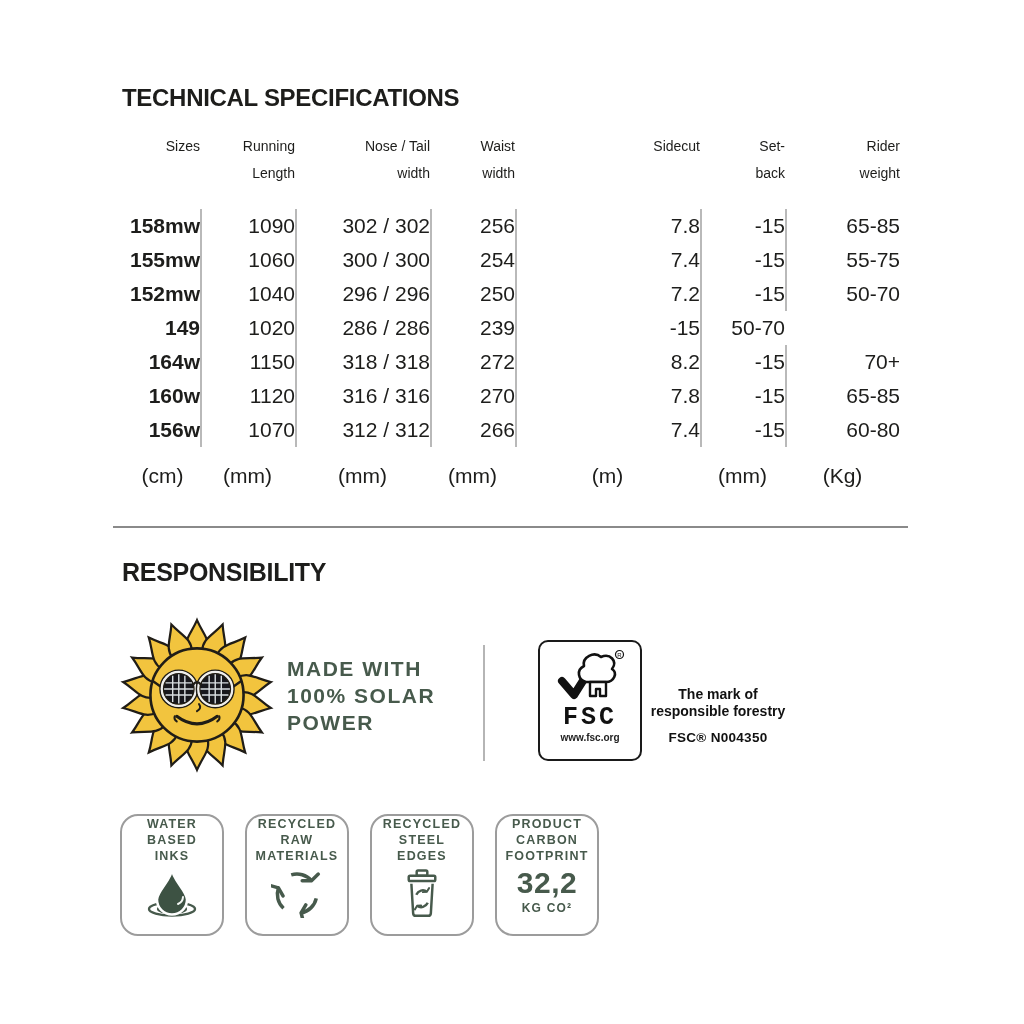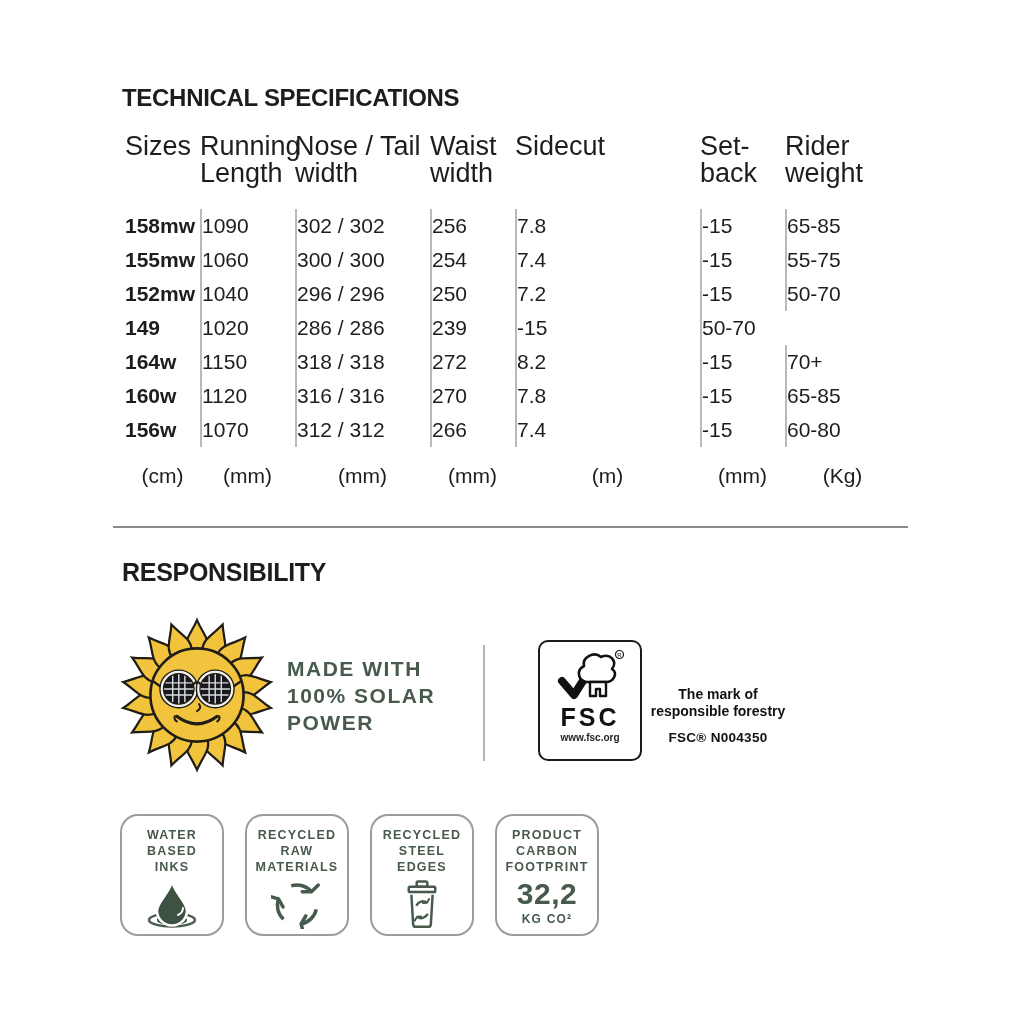--- a/index.html
+++ b/index.html
@@ -26,25 +26,25 @@
   }
 
   
   .spec{left:125px;top:133px;font-stretch:condensed;}
   .grid7{
     display:grid;
     grid-template-columns:75px 95px 135px 85px 185px 85px 115px;
   }
   .hrow{margin-bottom:22px;}
   .hrow .c{
-    text-align:left;font-size:27px;line-height:27px;font-weight:500;
+    text-align:right;font-size:14px;line-height:27px;font-weight:500;
   }
   .hrow .c span{display:block;}
   .trow .c{
-    text-align:left;font-size:21px;line-height:34px;height:34px;
+    text-align:right;font-size:21px;line-height:34px;height:34px;
     font-weight:400;white-space:nowrap;
   }
   .trow .c + .c{border-left:2px solid #b9b9b9;}
   .trow .size-cell{font-weight:700;}
   .urow{margin-top:14px;}
   .urow .c{text-align:center;font-size:21px;line-height:30px;font-weight:400;}
 
   
   .hrule{left:113px;top:526px;width:795px;height:2px;background:#8a8a8a;}
   .vrule{left:483px;top:645px;width:2px;height:116px;background:#b5b5b5;}
@@ -59,39 +59,38 @@
 
   
   .fsc-box{
     left:538px;top:640px;width:104px;height:121px;
     border:2px solid #1a1a1a;border-radius:10px;
     box-sizing:border-box;
     display:flex;flex-direction:column;align-items:center;
     padding-top:6px;
   }
   .fsc-acronym{
-    font-family:Liberation Sans, sans-serif;
+    font-family:Liberation Mono, monospace;
     font-size:25px;font-weight:600;letter-spacing:3px;color:#111;
     line-height:25px;margin-top:1px;
   }
   .fsc-url{font-size:10px;color:#222;margin-top:2px;font-weight:bold;}
   .fsc-caption{
     left:645px;top:686px;width:146px;text-align:center;color:#111;
   }
   .fsc-caption .tag{font-size:14px;font-weight:700;line-height:17px;}
   .fsc-caption .lic{font-size:13.5px;font-weight:700;margin-top:10px;letter-spacing:0.3px;}
 
   
   .badges{left:120px;top:814px;display:flex;gap:21px;}
   .badge{
     width:104px;height:122px;
     border:2px solid #9c9c9c;border-radius:18px;
     box-sizing:border-box;background:#fff;
     display:flex;flex-direction:column;align-items:center;
-    padding-top:11px;
     color:#475a4c;
   }
   .badge .bl{font-size:12.5px;font-weight:700;letter-spacing:1.2px;line-height:16px;}
   .badge .bicon{margin-top:4px;}
   .badge .bval{font-size:30px;font-weight:700;letter-spacing:0.5px;line-height:34px;margin-top:2px;}
   .badge .bunit{font-size:12px;font-weight:700;letter-spacing:1.2px;margin-top:1px;}
 
   svg{display:block;}
 </style>
 </head>

